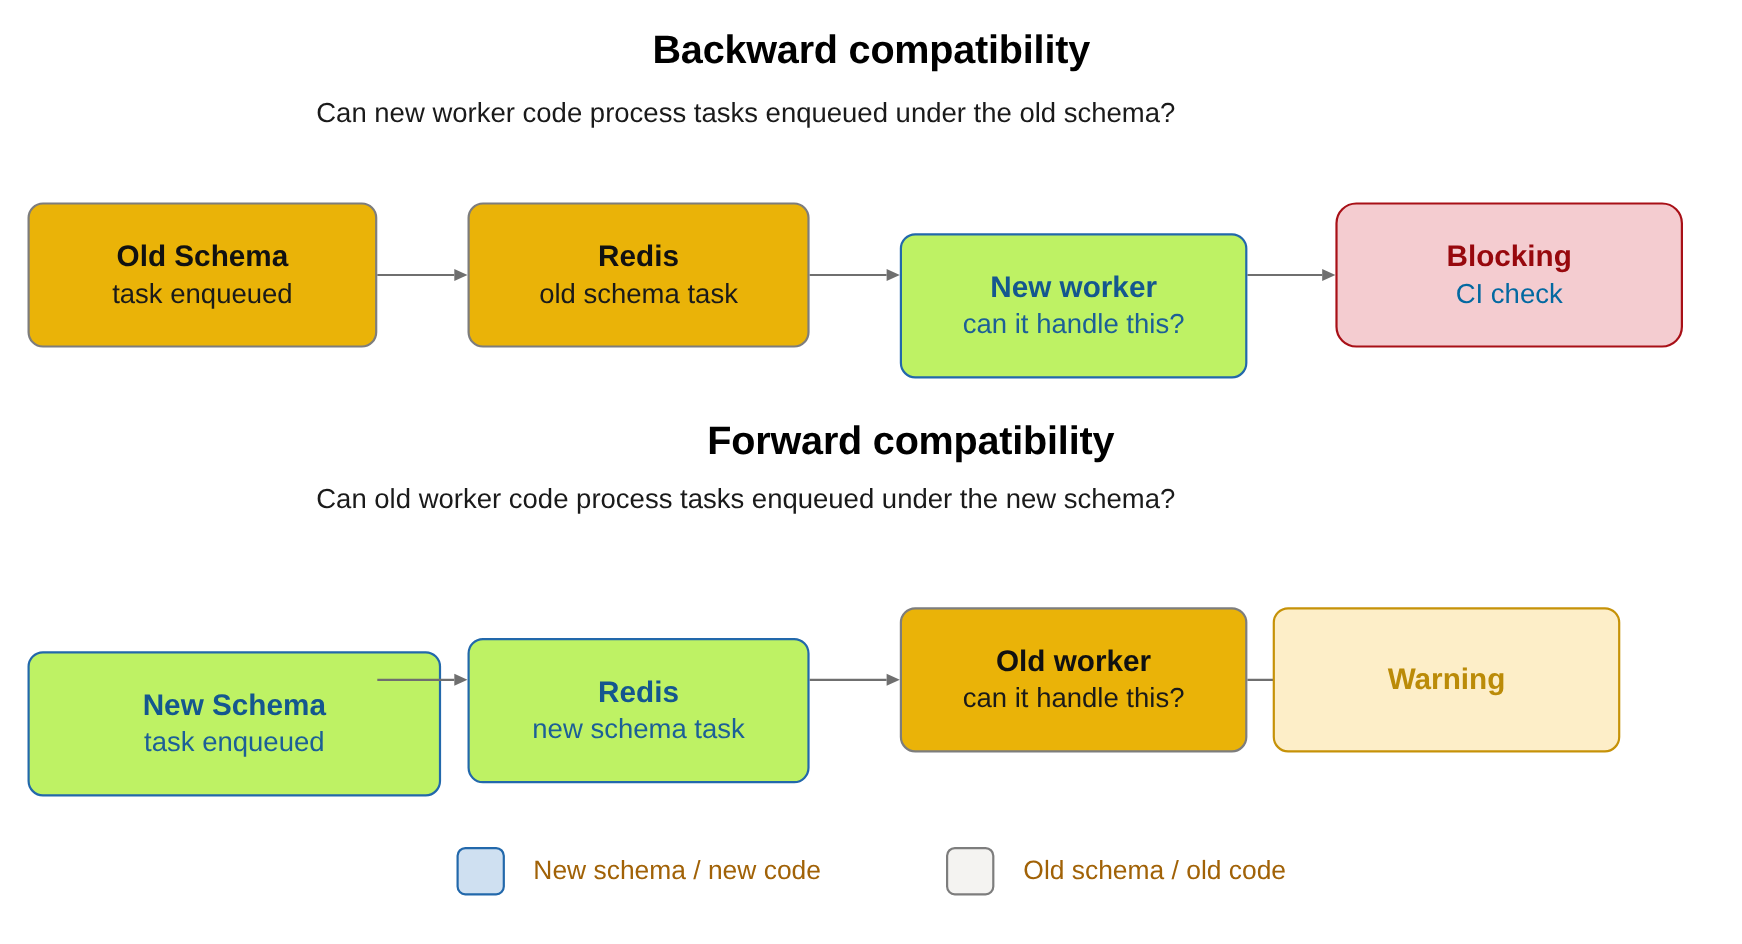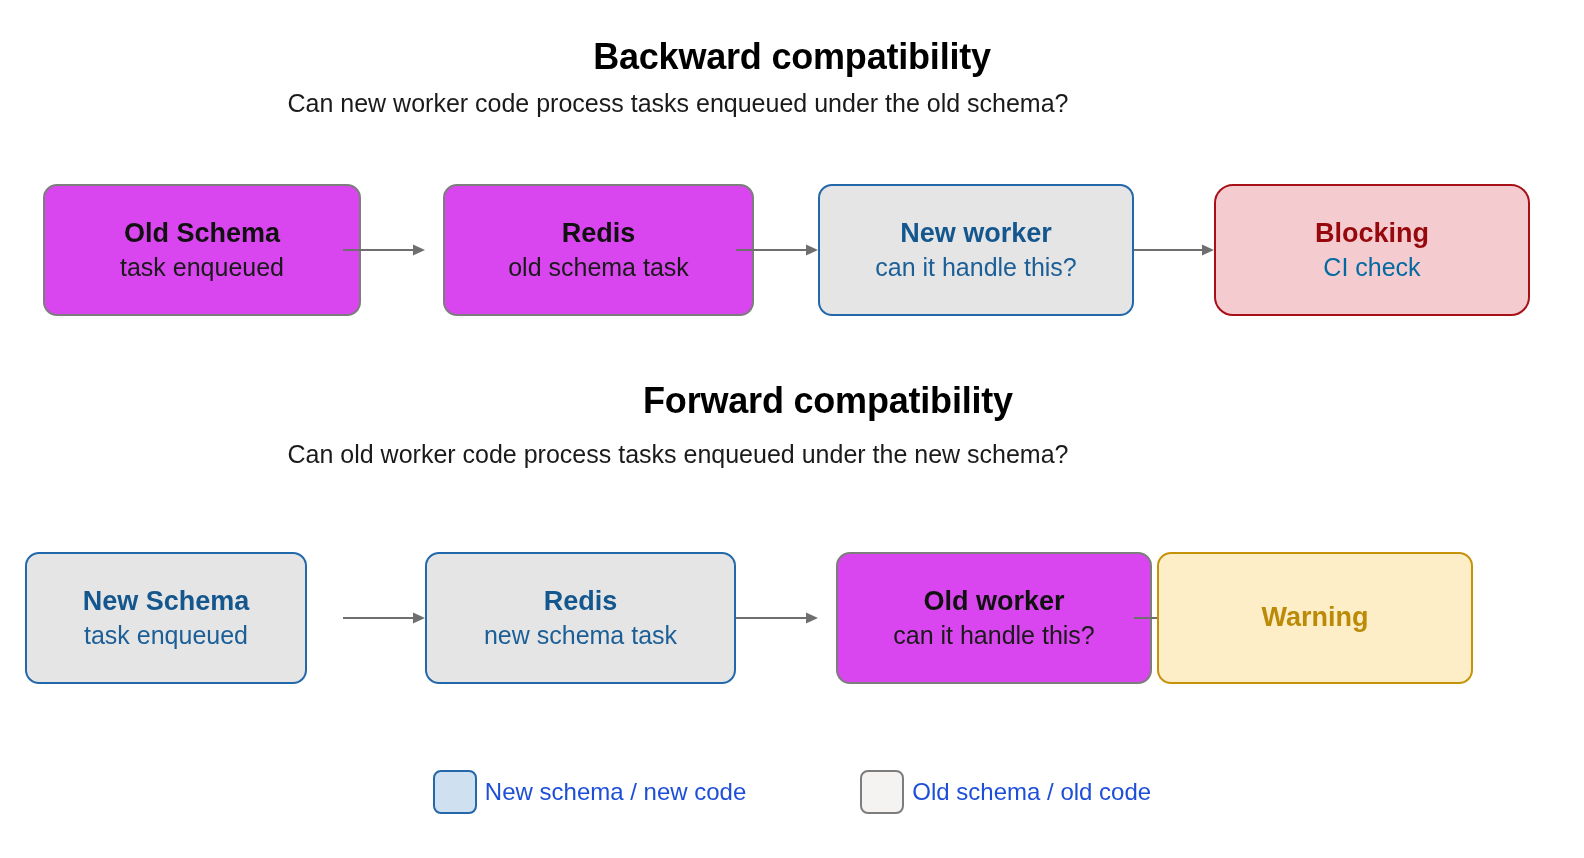--- a/index.html
+++ b/index.html
@@ -72,25 +72,25 @@
   }
   .node .t2 {
     font-size: 25px;
     font-weight: normal;
     color: #1a1a1a;
     white-space: nowrap;
     margin-top: 3px;
   }
 
   
-  .node.gray  { background: #d946ef; border-color: #7d7d7d; margin-left: 18px; }
+  .node.gray  { background: #eab308; border-color: #7d7d7d; }
   .node.gray .t1 { color: #111111; }
   .node.gray .t2 { color: #1a1a1a; }
 
-  .node.blue  { background: #e5e5e5; border-color: #2268ab; }
+  .node.blue  { background: #bef264; border-color: #2268ab; margin-top: 28px; }
   .node.blue .t1 { color: #14578f; }
   .node.blue .t2 { color: #1c5f97; }
 
   .node.red   { background: #f4ccd0; border-color: #a81017; }
   .node.red .t1 { color: #97080d; }
   .node.red .t2 { color: #0369a1; }
 
   .node.yellow { background: #fdeec8; border-color: #c69208; }
   .node.yellow .t1 { color: #bb8b08; }
 
@@ -123,32 +123,32 @@
     width: 44px;
     height: 44px;
     border-radius: 8px;
     box-sizing: border-box;
     border: 2px solid #7d7d7d;
     background: #f4f3f1;
     flex: 0 0 auto;
   }
   .swatch.blue { background: #cfe0f1; border-color: #2268ab; }
   .legend-label {
-    margin-left: 8px;
+    margin-left: 26px;
     font-size: 24px;
-    color: #1d4ed8;
+    color: #a16207;
     white-space: nowrap;
   }
 </style>
 </head>
 <body>
 
 <div class="canvas">
 
-  <div class="section-title" style="top:36px;">Backward compatibility</div>
+  <div class="section-title" style="top:24px;">Backward compatibility</div>
 
   <div class="section-sub" style="top:89px;">Can new worker code process tasks enqueued under the old schema?</div>
 
   <div class="row" style="top:184px;">
 
     <div class="node gray" style="left:25px;  top:0; width:318px; height:132px;">
       <div class="t1">Old Schema</div>
       <div class="t2">task enqueued</div>
     </div>
 
@@ -189,21 +189,21 @@
     </div>
 
   </div>
 
   <div class="section-title" style="top:380px;padding-left:36px;">Forward compatibility</div>
 
   <div class="section-sub" style="top:440px;">Can old worker code process tasks enqueued under the new schema?</div>
 
   <div class="row" style="top:552px;">
 
-    <div class="node blue" style="left:25px;  top:0; width:282px; height:132px;">
+    <div class="node blue" style="left:25px;  top:12px; width:376px; height:132px;">
       <div class="t1">New Schema</div>
       <div class="t2">task enqueued</div>
     </div>
 
     <span class="arrow" style="left:343px; top:59px; width:82px;">
       <svg width="82" height="14" viewBox="0 0 82 14">
         <line x1="0" y1="7" x2="70" y2="7" stroke="#6f6f6f" stroke-width="2"></line>
         <polygon points="70,1.5 82,7 70,12.5" fill="#6f6f6f"></polygon>
       </svg>
     </span>

